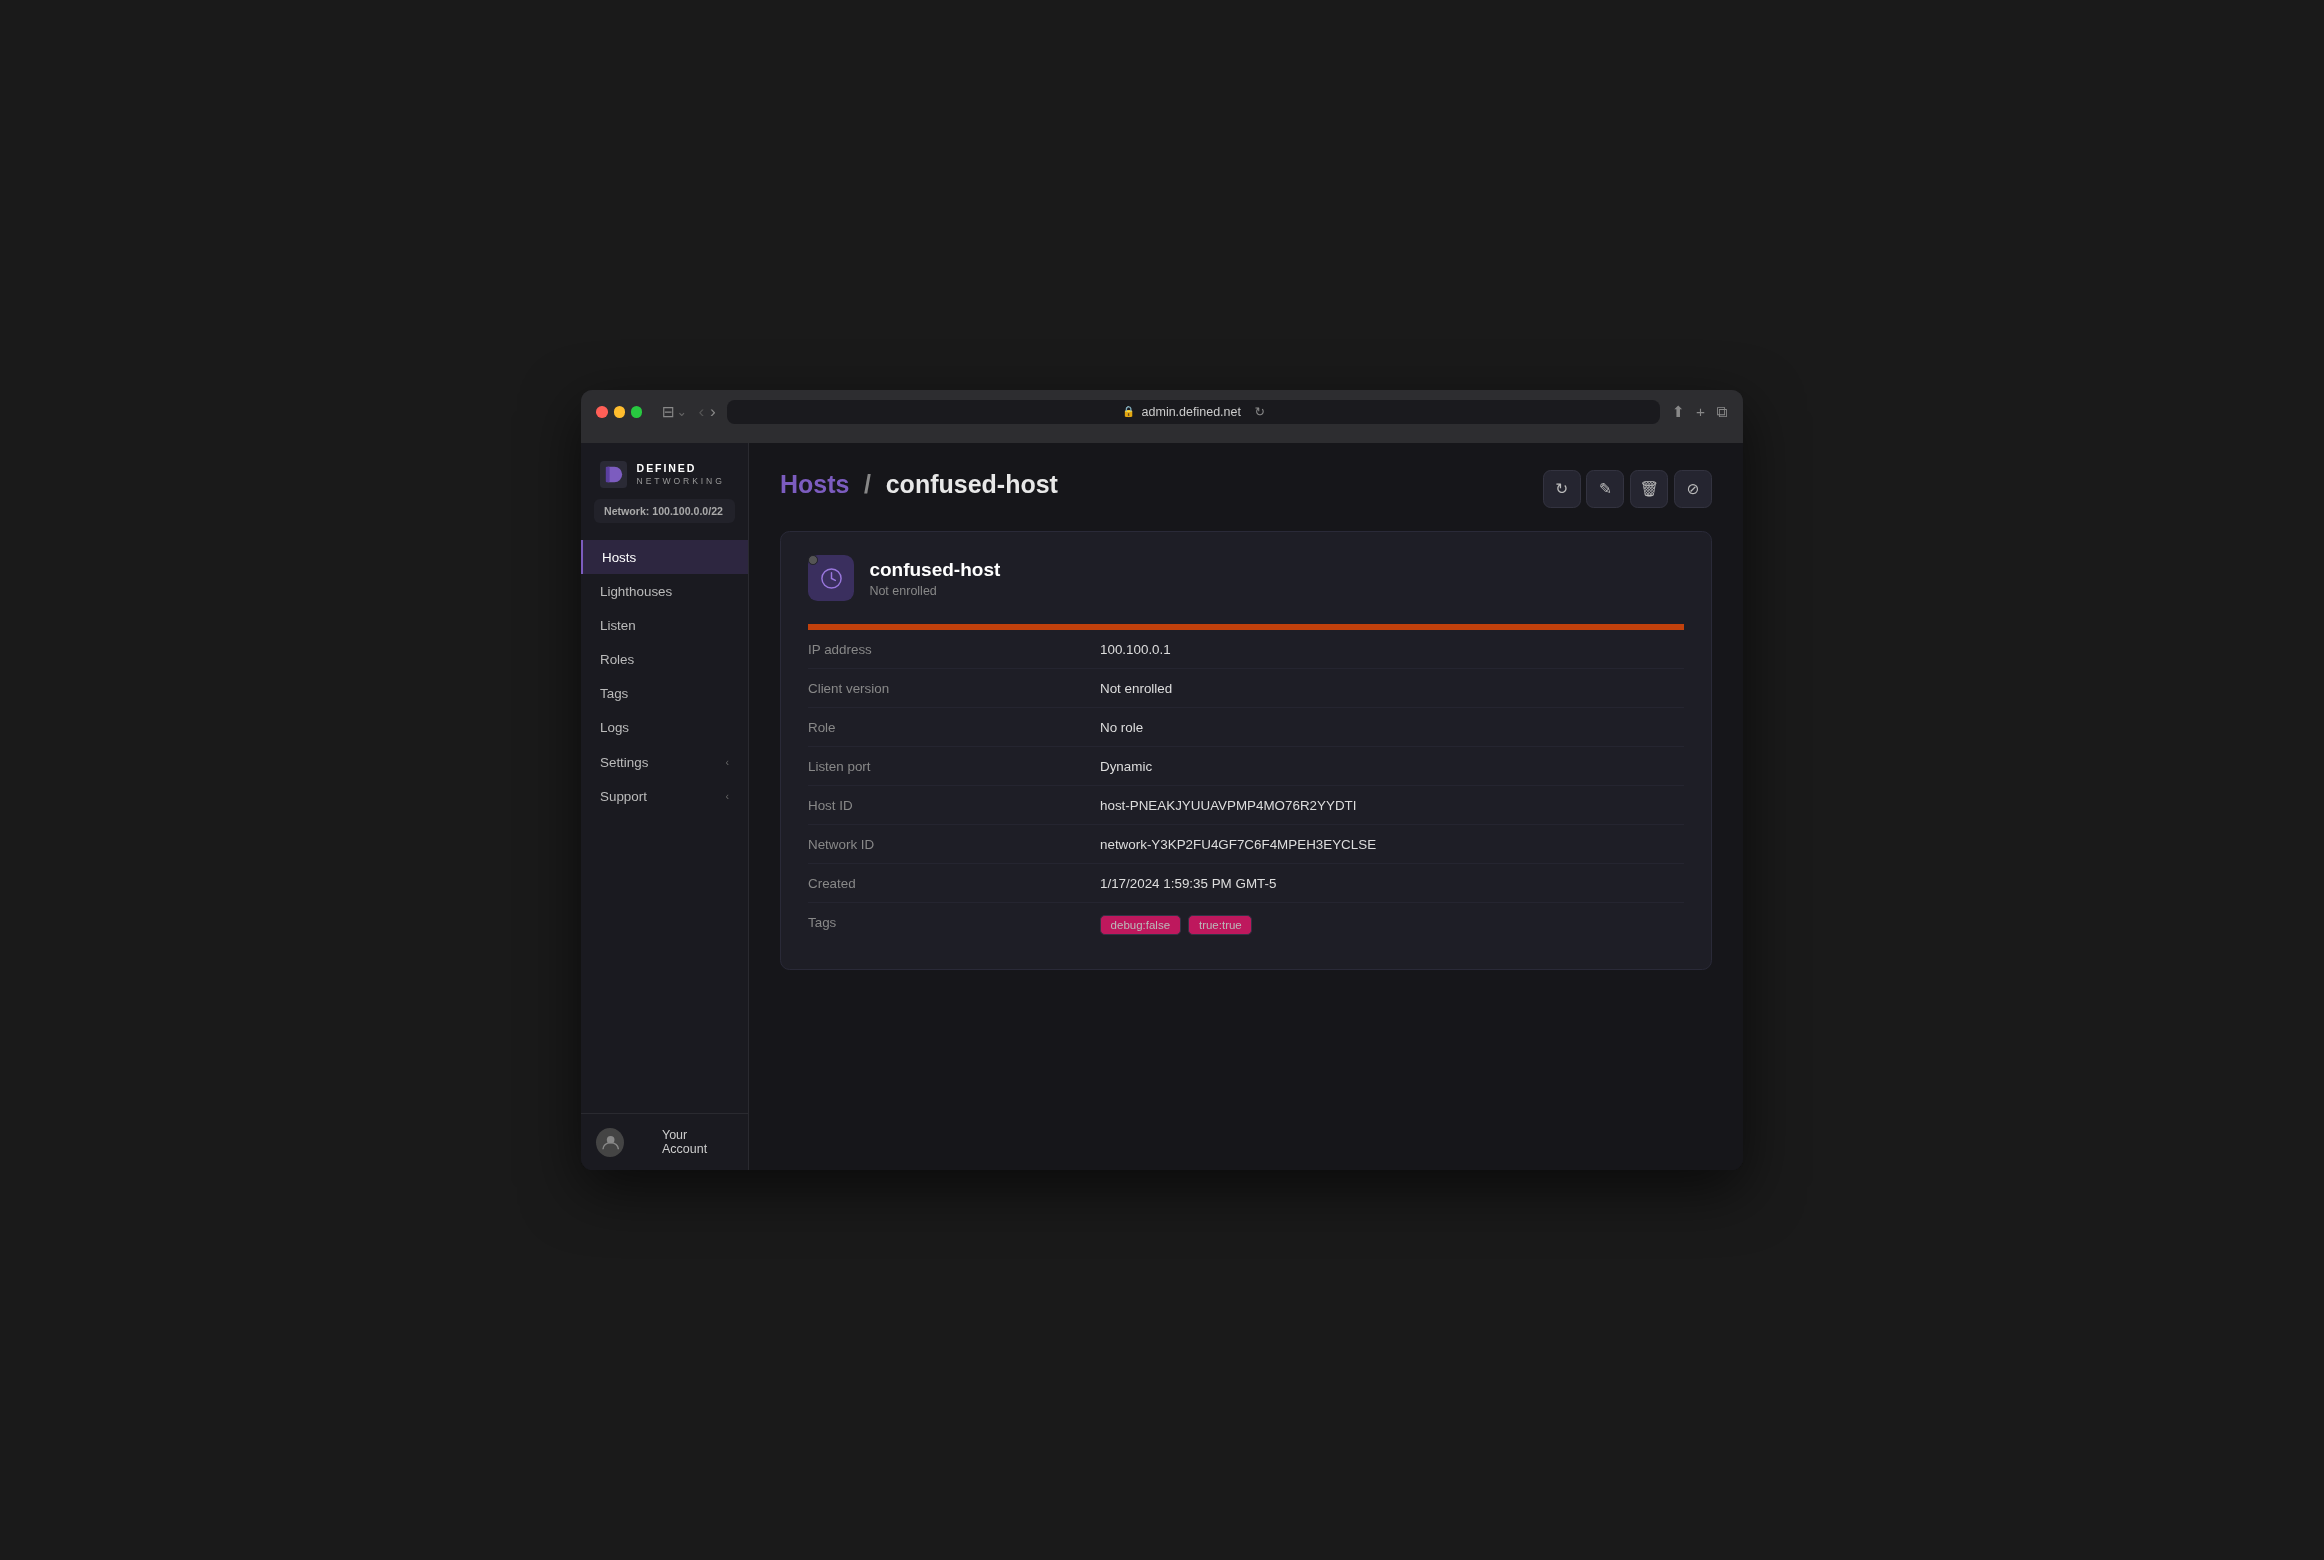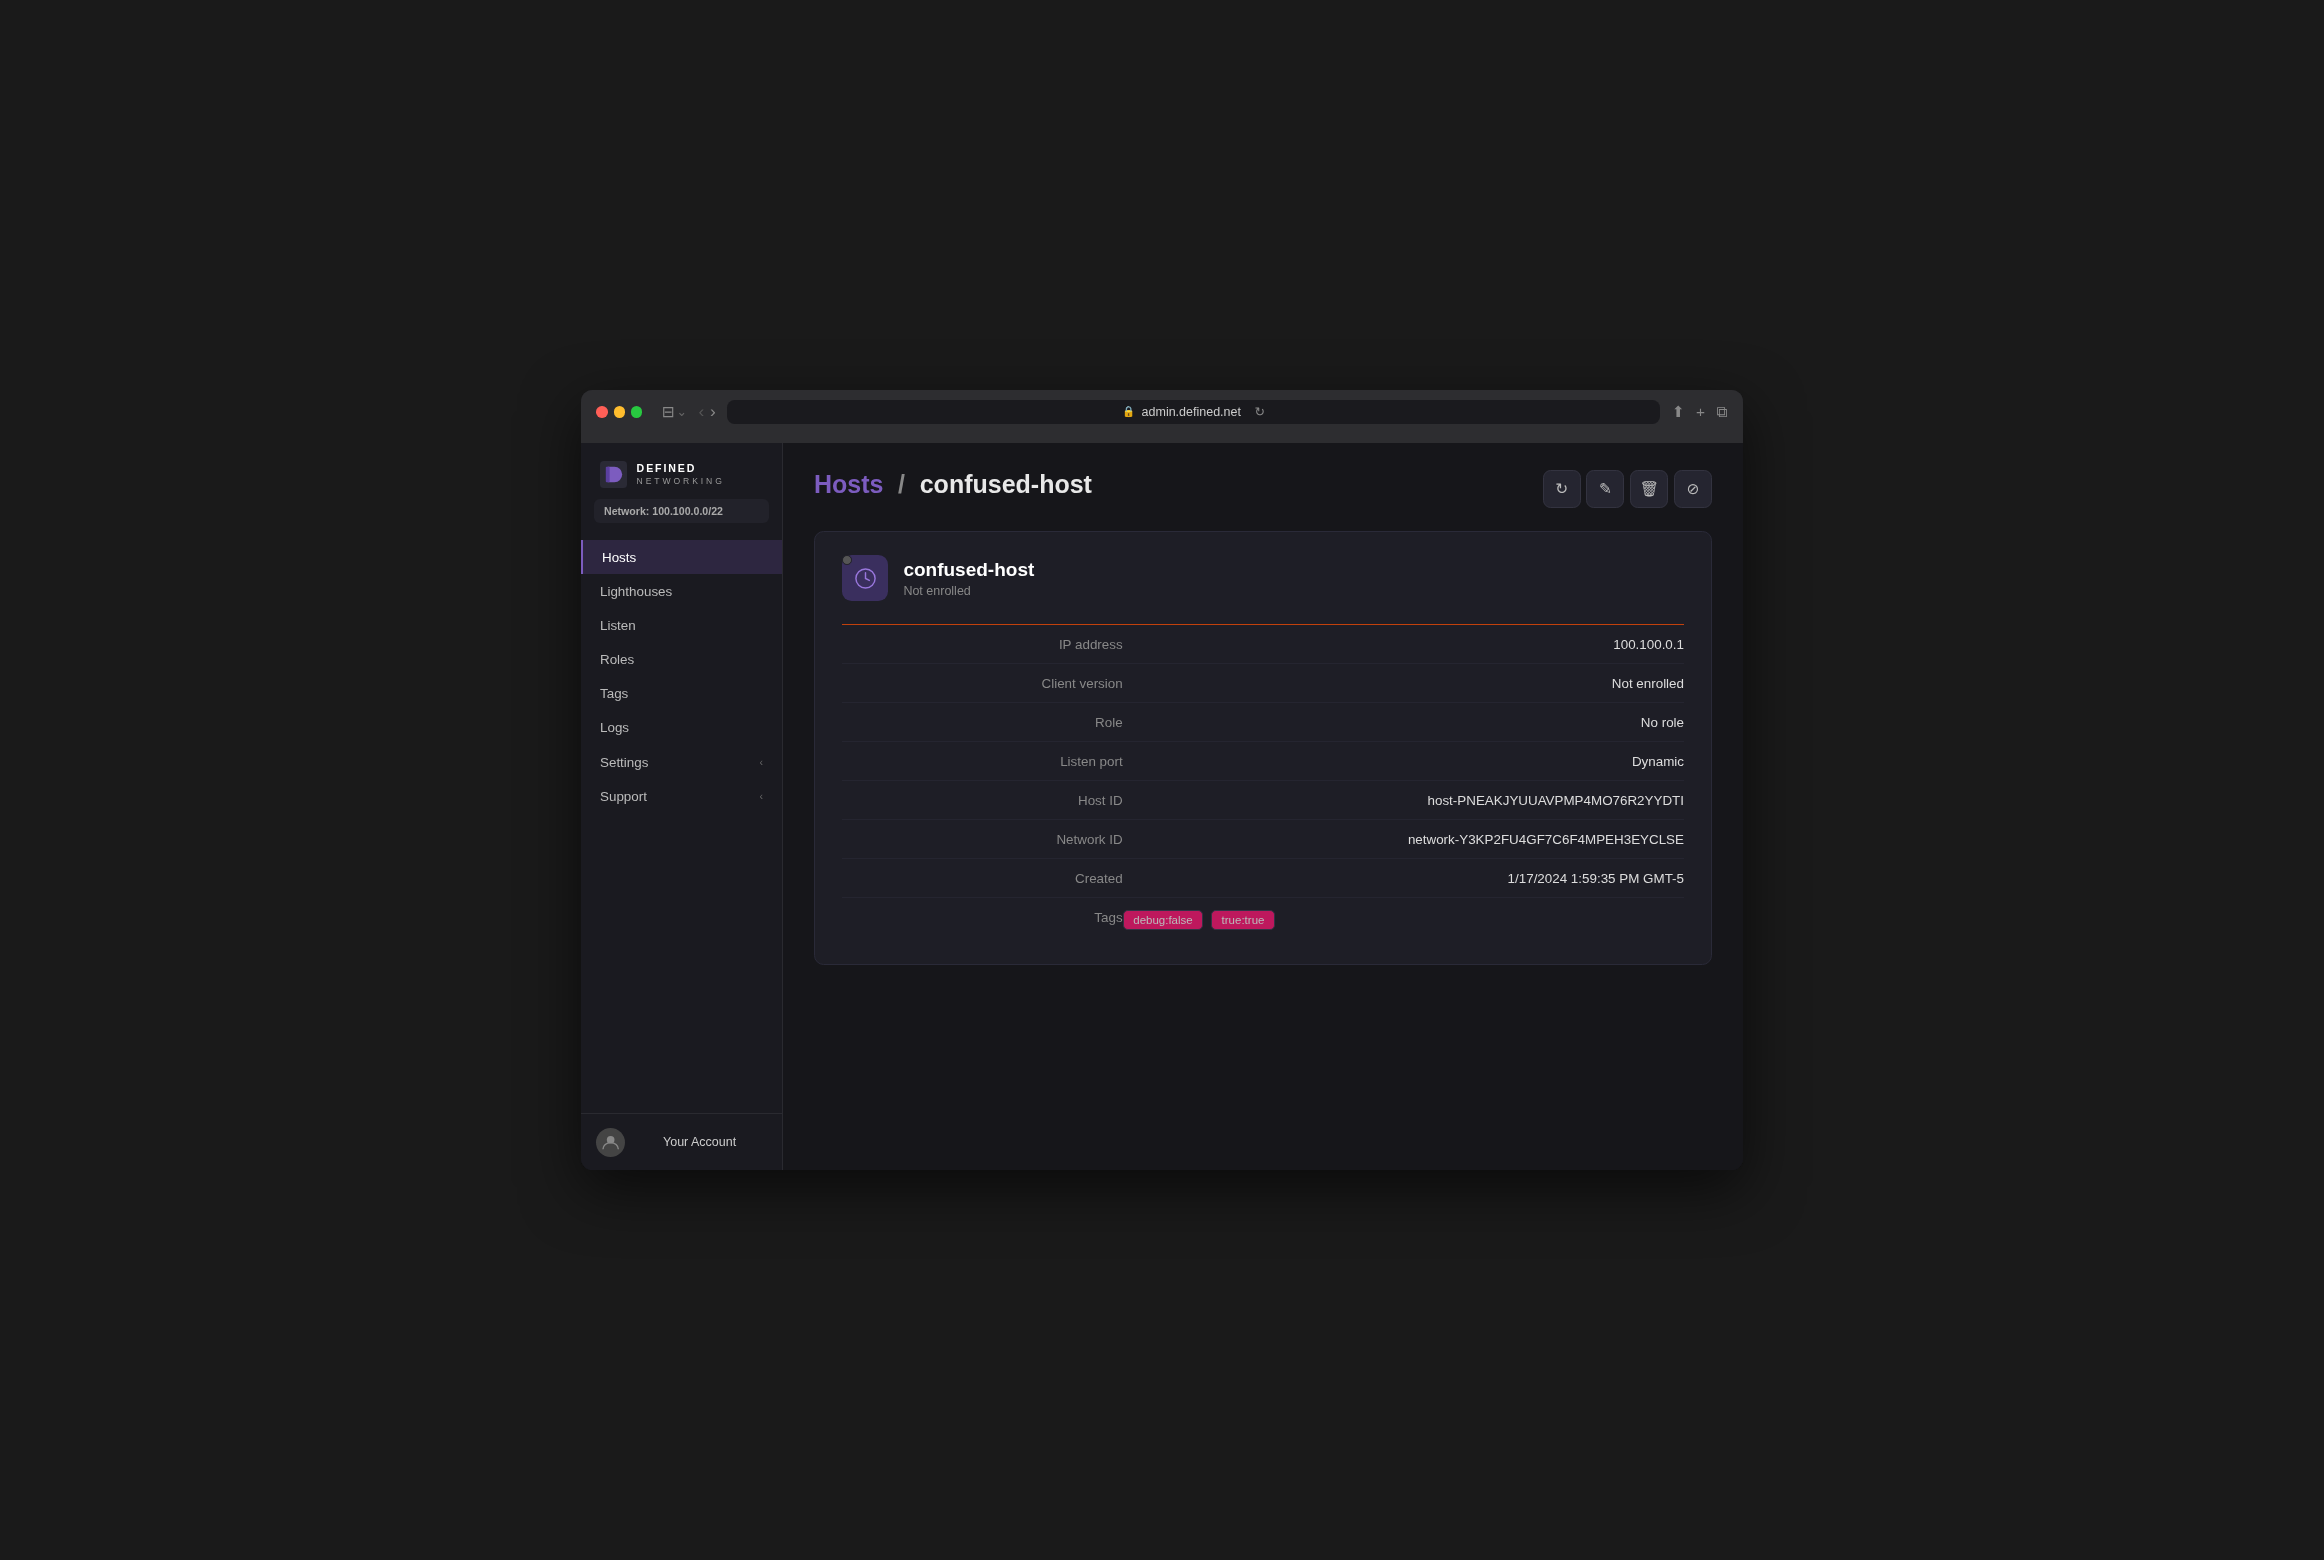--- a/index.html
+++ b/index.html
@@ -101,21 +101,21 @@
     
     .app-container {
       display: flex;
       flex: 1;
       overflow: hidden;
       background: #16161a;
     }
 
     
     .sidebar {
-      width: 202px;
+      width: 168px;
       background: #1a1a20;
       border-right: 1px solid #2a2a30;
       display: flex;
       flex-direction: column;
       flex-shrink: 0;
     }
 
     .sidebar-logo {
       padding: 17.3px 19px 11.5px;
       display: flex;
@@ -316,22 +316,21 @@
 
     .host-status {
       font-size: 12.5px;
       color: #888;
     }
 
     .info-grid {
       display: grid;
       grid-template-columns: 1fr 2fr;
       gap: 0;
-      border-top: 1px solid #c2410c;
-      text-align: right;
+      border-top: 6px solid #c2410c;
     }
 
     .info-row {
       display: contents;
     }
 
     .info-row .info-label,
     .info-row .info-value {
       padding: 11.5px 0;
       border-bottom: 1px solid #252530;

